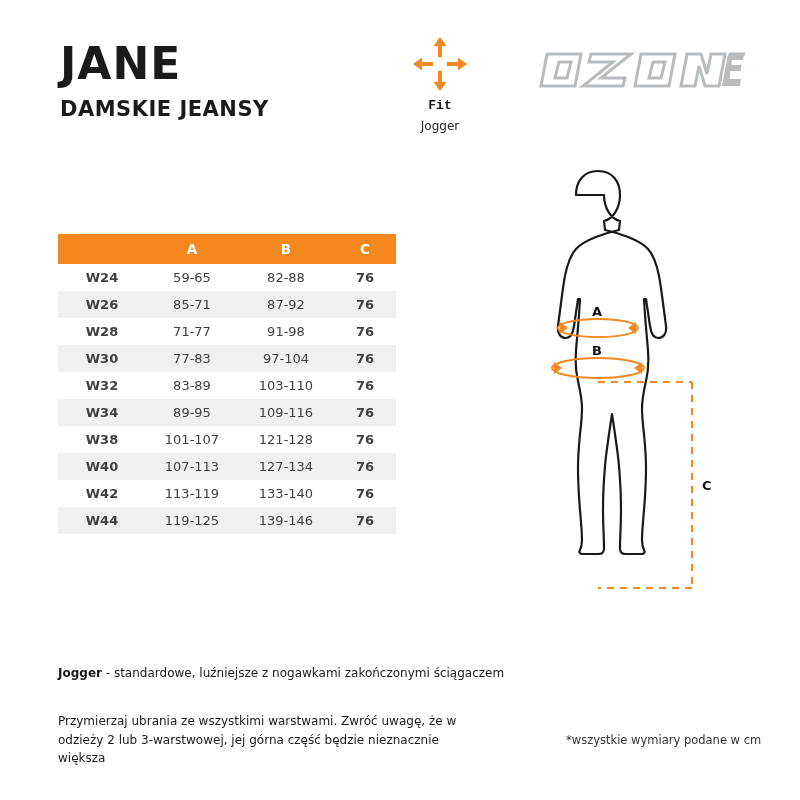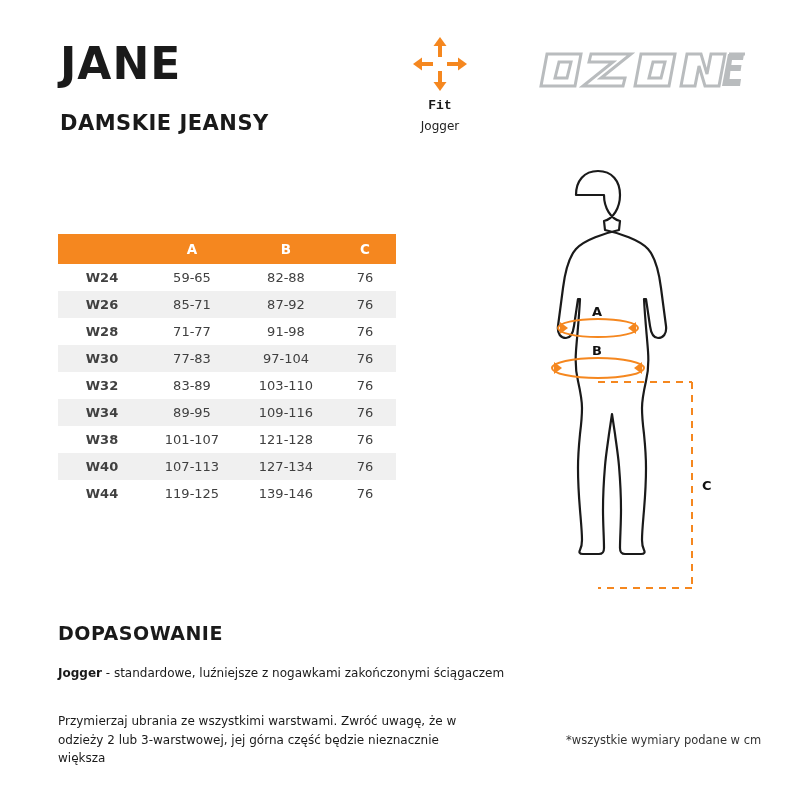--- a/index.html
+++ b/index.html
@@ -20,21 +20,21 @@
   .title {
     position: absolute;
     left: 60px; top: 42px;
     font-size: 44px;
     font-weight: bold;
     letter-spacing: 1px;
     line-height: 1;
   }
   .subtitle {
     position: absolute;
-    left: 60px; top: 113px;
+    left: 60px; top: 99px;
     font-size: 21px;
     font-weight: bold;
     letter-spacing: 0.5px;
     line-height: 1;
   }
 
   
   .fit-block {
     position: absolute;
     left: 390px; top: 36px;
@@ -92,21 +92,21 @@
     color: #404040;
   }
   table.size-table tbody tr:nth-child(odd) { background: #ffffff; }
   table.size-table tbody tr:nth-child(even) { background: #f0f0f0; }
   table.size-table tbody td.size-col {
     font-weight: bold;
     width: 88px;
   }
   table.size-table td.col-a { width: 92px; }
   table.size-table td.col-b { width: 96px; }
-  table.size-table td.col-c { width: 62px; }
+  table.size-table td.col-c { width: 62px; font-weight: bold; }
 
   
   .fit-head {
     position: absolute;
     left: 58px; top: 622px;
     font-size: 19px;
     font-weight: bold;
     letter-spacing: 0.5px;
   }
   .note-1 {
@@ -245,30 +245,35 @@
           <td class="col-b">121-128</td>
           <td class="col-c">76</td>
         </tr>
         <tr>
           <td class="size-col">W40</td>
           <td class="col-a">107-113</td>
           <td class="col-b">127-134</td>
           <td class="col-c">76</td>
         </tr>
         <tr>
+          <td class="size-col">W42</td>
+          <td class="col-a">113-119</td>
+          <td class="col-b">133-140</td>
+          <td class="col-c">76</td>
+        </tr>
+        <tr>
           <td class="size-col">W44</td>
           <td class="col-a">119-125</td>
           <td class="col-b">139-146</td>
           <td class="col-c">76</td>
         </tr>
       </tbody>
     </table>
   </div>
 
-  <div class="fit-head">DOPASOWANIE</div>
   <div class="note-1"><b>Jogger</b><span> - standardowe, luźniejsze z nogawkami zakończonymi ściągaczem</span></div>
   <div class="note-3">Przymierzaj ubrania ze wszystkimi warstwami. Zwróć uwagę, że w odzieży 2 lub 3-warstwowej, jej górna część będzie nieznacznie większa</div>
   <div class="footnote">*wszystkie wymiary podane w cm</div>
 
   <div class="figure">
     <svg width="290" height="470" viewBox="0 0 290 470">
 
       <g fill="none" stroke="#1a1a1a" stroke-width="2.2" stroke-linejoin="round" stroke-linecap="round">
 
         <path d="M96 45

